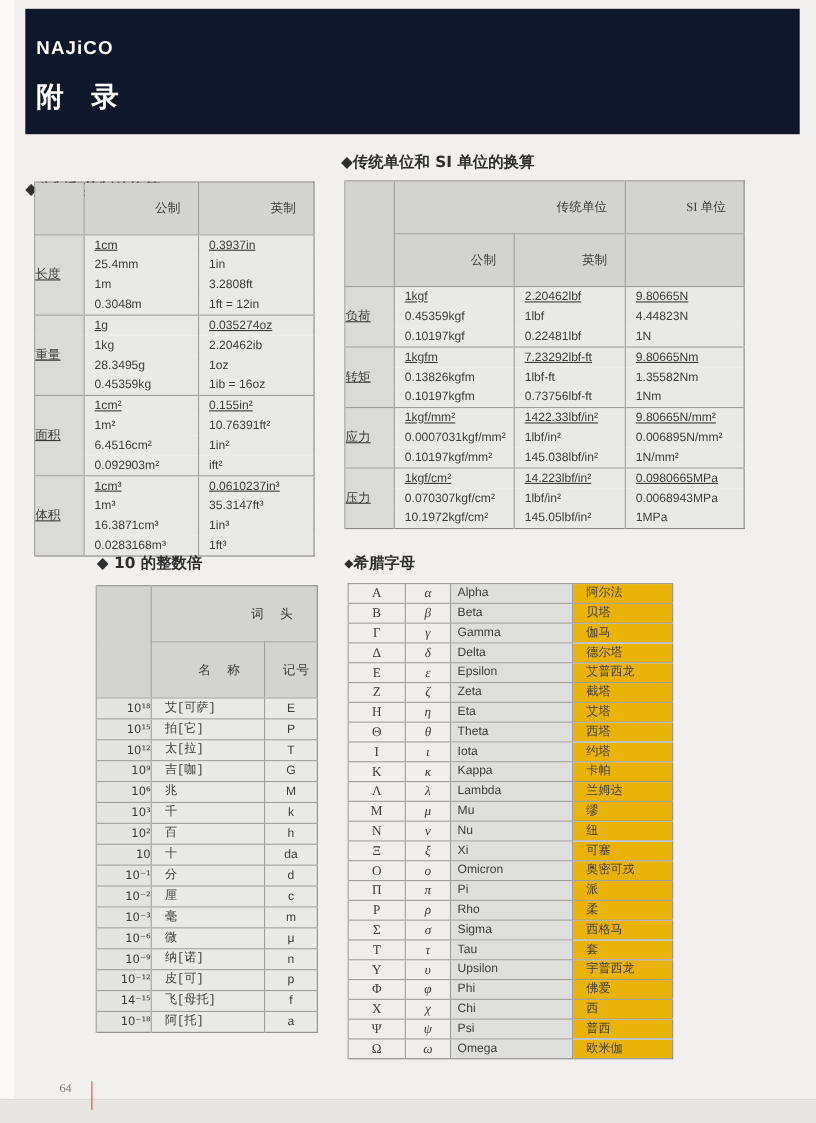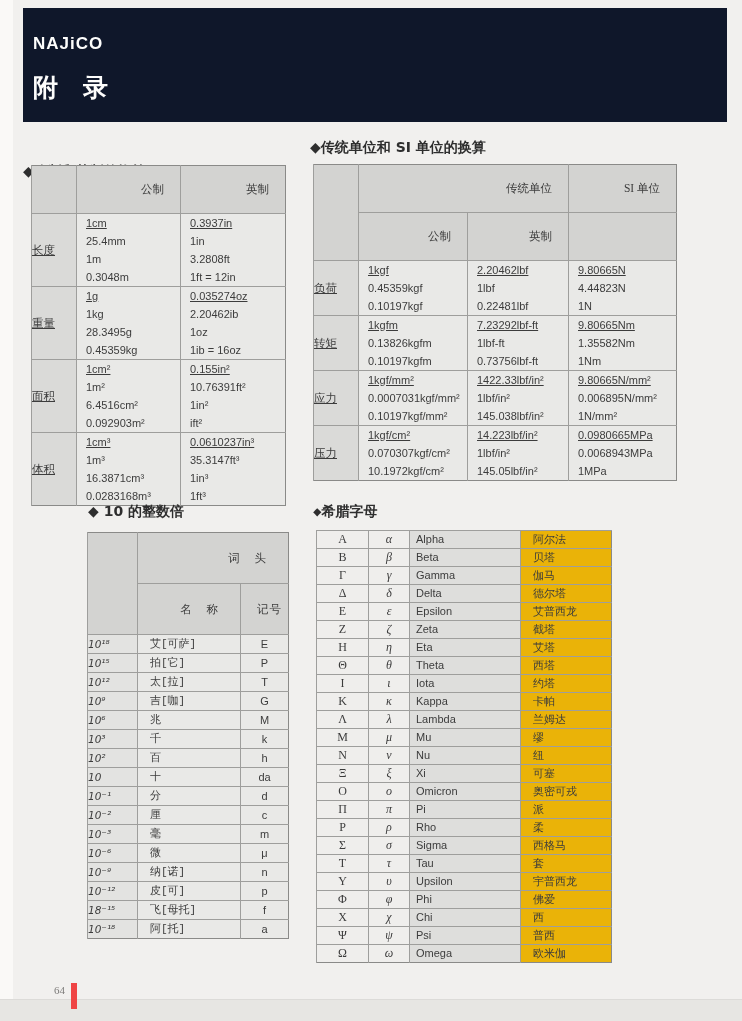--- a/index.html
+++ b/index.html
@@ -41,36 +41,36 @@
   .tbl tbody td.lbl{background:var(--lbl);text-align:left;padding:0;font-size:11.5px;}
   .tbl tbody tr.gf td{border-top:1px solid var(--bd);text-decoration:underline;}
 
   #table-metric{left:31px;top:165px;width:254px;}
   #table-si{left:313px;top:164px;width:363px;}
 
   table.rows-tbl tbody td{border-top:1px solid var(--bd);}
 
   #table-pow{left:87px;top:532px;width:201px;}
   #table-pow thead th{height:18px;letter-spacing:6px;}
-  #table-pow tbody td:nth-child(1){text-align:left;background:#e3e3e1;padding:0;
-    font-family:"DejaVu Sans",sans-serif;font-size:10.5px;font-style:italic;}
+  #table-pow tbody td:nth-child(1){text-align:right;background:#e3e3e1;padding:0;
+    font-family:"DejaVu Sans",sans-serif;font-size:10.5px;}
   #table-pow tbody td:nth-child(2){padding-left:12px;font-family:Liberation Mono, monospace;}
   #table-pow tbody td:nth-child(3){text-align:center;padding:0;}
 
   #table-greek{left:316px;top:530px;width:295px;}
   #table-greek tbody td{height:17px;line-height:17px;}
   #table-greek tbody td:nth-child(1){text-align:center;padding:0;background:#efeeec;
     font-family:"Liberation Serif","DejaVu Serif",serif;font-size:12px;}
   #table-greek tbody td:nth-child(2){text-align:center;padding:0;background:#efeeec;
     font-family:"Liberation Serif","DejaVu Serif",serif;font-style:italic;font-size:12px;}
   #table-greek tbody td:nth-child(3){background:#dededc;padding-left:6px;}
   #table-greek tbody td:nth-child(4){background:#eab308;padding-left:12px;}
 
   .page-num{position:absolute;left:54px;top:983px;font-family:"Liberation Serif",serif;
-    font-size:11px;color:#7d7c7a;padding-right:6px;border-right:6px solid #ef4444;
+    font-size:11px;color:#7d7c7a;padding-right:18px;border-right:1px solid #ef4444;
     height:26px;line-height:14px;}
 </style>
 </head>
 <body>
 
 <div class="sheet"></div>
 <div class="bottom-edge"></div>
 
 <div class="header-band">
   <div class="logo">NAJiCO</div>
@@ -336,21 +336,21 @@
         <td>10⁻⁹</td>
         <td>纳[诺]</td>
         <td>n</td>
       </tr>
       <tr>
         <td>10⁻¹²</td>
         <td>皮[可]</td>
         <td>p</td>
       </tr>
       <tr>
-        <td>18⁻¹⁵</td>
+        <td>14⁻¹⁵</td>
         <td>飞[母托]</td>
         <td>f</td>
       </tr>
       <tr>
         <td>10⁻¹⁸</td>
         <td>阿[托]</td>
         <td>a</td>
       </tr>
     </tbody>
 </table>

